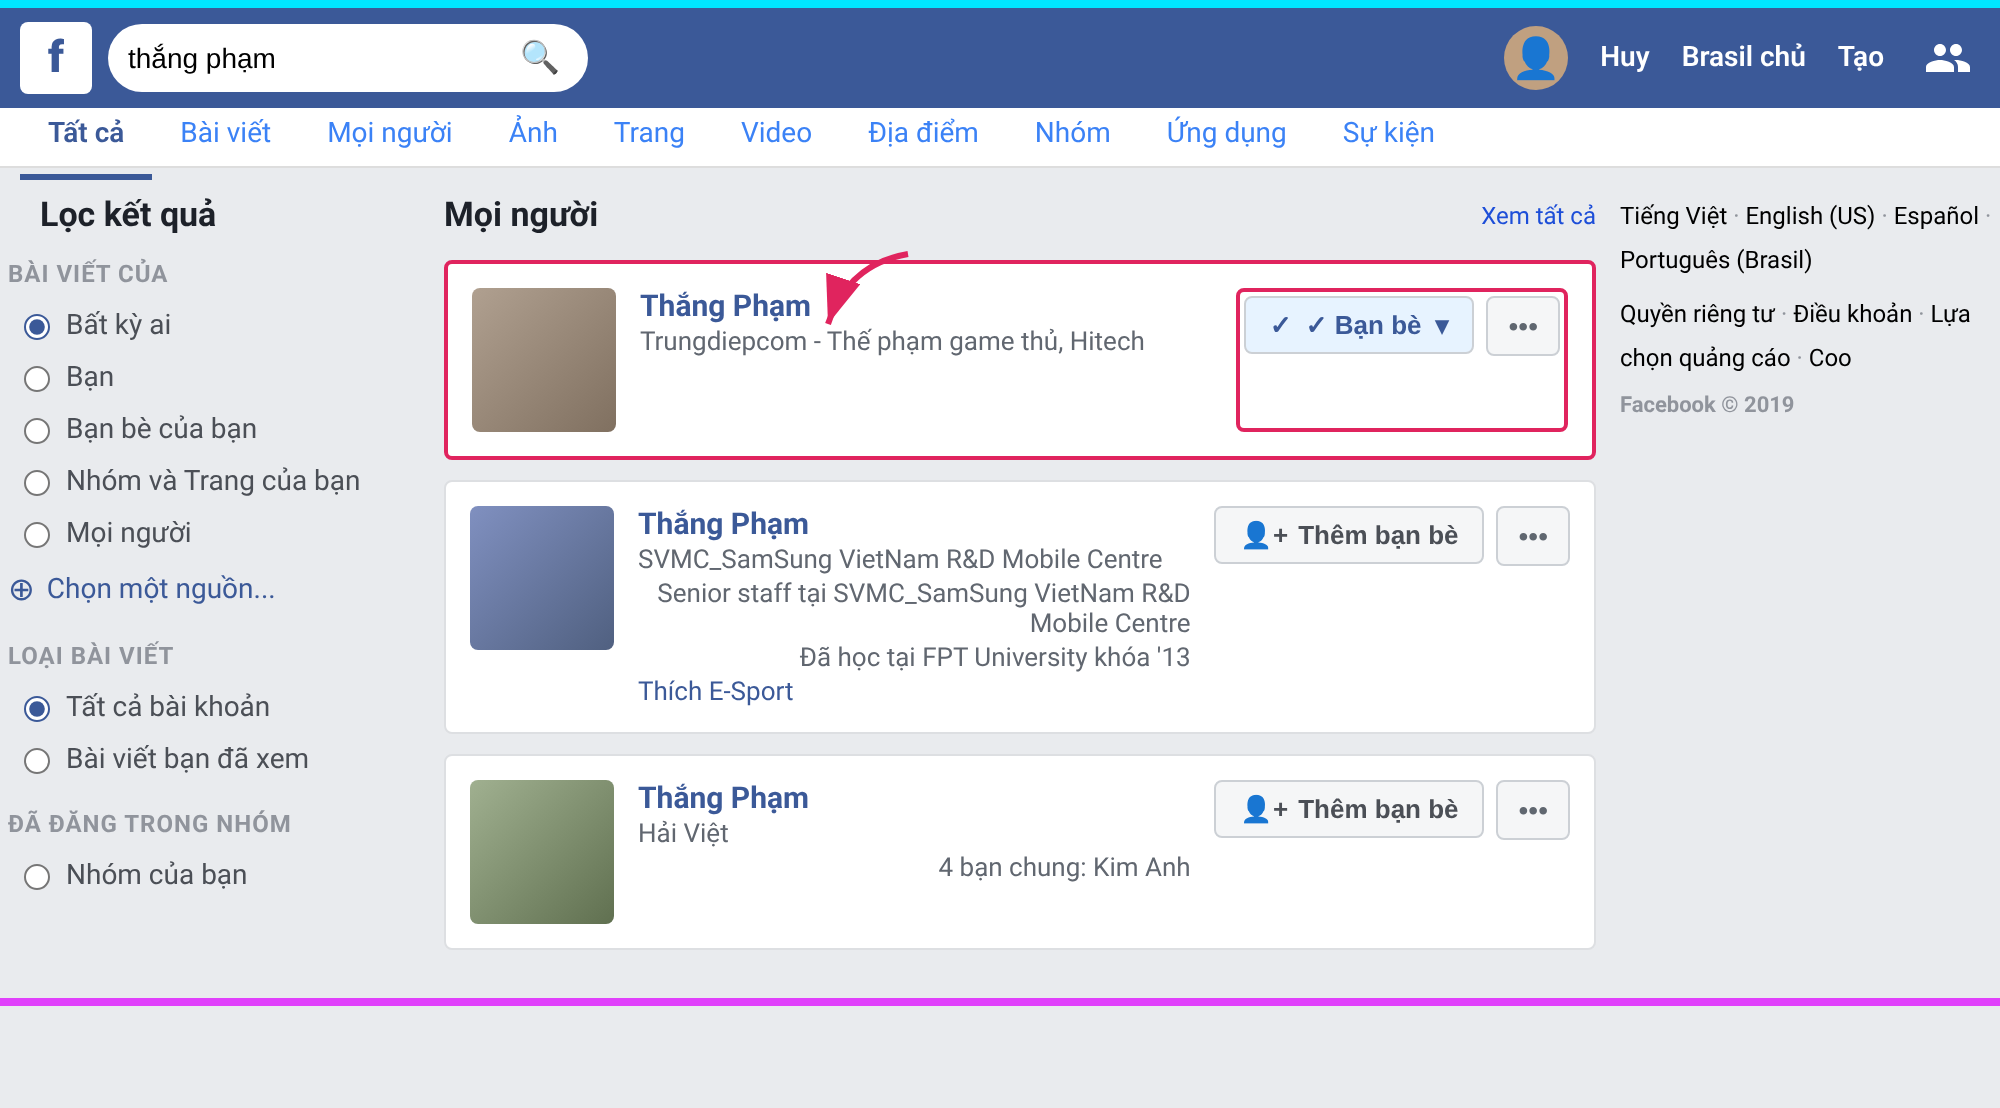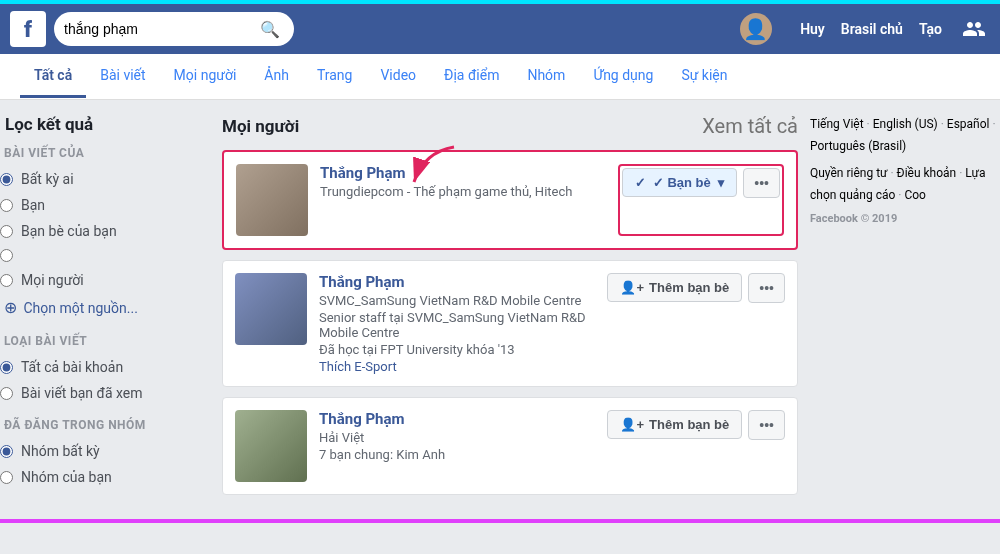--- a/index.html
+++ b/index.html
@@ -41,34 +41,34 @@
     }
     .nav-right {
       display: flex; align-items: center;
       margin-left: auto; gap: 16px;
     }
     .nav-avatar {
       width: 32px; height: 32px; border-radius: 50%;
       background: #c0a080; overflow: hidden; display: flex; align-items: center; justify-content: center;
       font-size: 18px;
     }
-    .nav-name { color: #fff; font-weight: 600; font-size: 14px; cursor: pointer; margin-left: 12px; }
+    .nav-name { color: #fff; font-weight: 600; font-size: 14px; cursor: pointer; }
     .nav-link { color: #fff; font-weight: 600; font-size: 14px; cursor: pointer; }
     .nav-people-icon {
       width: 32px; height: 32px; cursor: pointer;
       display: flex; align-items: center; justify-content: center;
     }
 
     
     .sub-nav {
       background: #fff;
       border-bottom: 1px solid #ddd;
       display: flex; align-items: center;
-      padding: 0 20px;
-      height: 46px;
+      padding: 0 10px;
+      height: 30px;
     }
     .sub-nav-item {
       padding: 12px 14px;
       font-size: 14px; color: #3b82f6;
       cursor: pointer; white-space: nowrap;
       border-bottom: 3px solid transparent;
     }
     .sub-nav-item.active {
       color: #3b5998;
       border-bottom: 3px solid #3b5998;
@@ -85,51 +85,51 @@
     }
 
     
     .left-sidebar {
       width: 210px;
       flex-shrink: 0;
       background: transparent;
     }
     .filter-title {
       font-size: 17px; font-weight: 700; color: #1d2129;
-      margin-bottom: 10px; padding: 0 5px;
+      margin-bottom: 10px; padding: 0 20px;
     }
     .filter-section-title {
       font-size: 12px; font-weight: 700; color: #90949c;
       text-transform: uppercase; letter-spacing: 0.5px;
       margin: 12px 0 6px; padding: 0 4px;
     }
     .filter-option {
       display: flex; align-items: center; gap: 8px;
-      padding: 5px 0; cursor: pointer; font-size: 14px; color: #4b4f56;
+      padding: 5px 12px; cursor: pointer; font-size: 14px; color: #4b4f56;
     }
     .filter-option input[type=radio] { accent-color: #3b5998; }
     .filter-link {
       display: flex; align-items: center; gap: 6px;
       padding: 5px 4px; cursor: pointer; font-size: 14px; color: #3b5998;
     }
     .filter-link span.plus-icon { font-size: 16px; color: #3b5998; }
 
     
     .center-content {
       flex: 1; min-width: 0;
     }
     .section-header {
       display: flex; justify-content: space-between; align-items: center;
       margin-bottom: 12px;
     }
     .section-title {
       font-size: 17px; font-weight: 700; color: #1d2129;
     }
     .see-all-link {
-      font-size: 20px; color: #737373; cursor: pointer;
+      font-size: 12px; color: #1d4ed8; cursor: pointer;
     }
 
     
     .person-card {
       background: #fff;
       border-radius: 4px;
       border: 1px solid #dddfe2;
       padding: 12px;
       margin-bottom: 10px;
       display: flex;
@@ -145,21 +145,21 @@
     .person-avatar-img {
       width: 100%; height: 100%;
       background: linear-gradient(135deg, #c0c0c0 0%, #888 100%);
     }
     .person-info { flex: 1; min-width: 0; }
     .person-name {
       font-size: 15px; font-weight: 700; color: #3b5998;
       cursor: pointer; margin-bottom: 2px;
     }
     .person-sub { font-size: 13px; color: #616770; margin-bottom: 2px; }
-    .person-detail { font-size: 13px; color: #616770; margin-bottom: 2px; }
+    .person-detail { font-size: 13px; color: #616770; margin-bottom: 2px; text-align: right; }
     .person-interest { font-size: 13px; color: #3b5998; cursor: pointer; }
     .person-actions {
       display: flex; align-items: flex-start; gap: 6px; flex-shrink: 0;
     }
 
     
     .btn-friend {
       display: flex; align-items: center; gap: 5px;
       padding: 6px 12px;
       background: #e7f3ff;
@@ -263,20 +263,21 @@
     <label class="filter-option">
         <input type="radio" name="baiviectua" style=""> 
         <span>Bạn</span>
       </label>
     <label class="filter-option">
         <input type="radio" name="baiviectua" style=""> 
         <span>Bạn bè của bạn</span>
       </label>
     <label class="filter-option">
         <input type="radio" name="baiviectua" style=""> 
+        <span>Nhóm và Trang của bạn</span>
       </label>
     <label class="filter-option">
         <input type="radio" name="baiviectua" style=""> 
         <span>Mọi người</span>
       </label>
     <div class="filter-link">
       <span class="plus-icon">⊕</span>
       <span>Chọn một nguồn...</span>
     </div>
 
@@ -284,24 +285,20 @@
     <label class="filter-option">
         <input type="radio" name="loaibai" checked="" style=""> 
         <span>Tất cả bài khoản</span>
       </label>
     <label class="filter-option">
         <input type="radio" name="loaibai" style=""> 
         <span>Bài viết bạn đã xem</span>
       </label>
 
     <div class="filter-section-title">ĐÃ ĐĂNG TRONG NHÓM</div>
-    <label class="filter-option">
-        <input type="radio" name="nhom" checked="" style=""> 
-        <span>Nhóm bất kỳ</span>
-      </label>
     <label class="filter-option">
         <input type="radio" name="nhom" style=""> 
         <span>Nhóm của bạn</span>
       </label>
   </div>
 
   <div class="center-content">
     <div class="section-header">
       <span class="section-title">Mọi người</span>
       <span class="see-all-link">Xem tất cả</span>
@@ -356,21 +353,21 @@
       </div>
     </div>
 
     <div class="person-card">
       <div class="person-avatar">
         <div class="person-avatar-img" style="background: linear-gradient(135deg, #a0b090 0%, #607050 100%);"></div>
       </div>
       <div class="person-info">
         <div class="person-name">Thắng Phạm</div>
         <div class="person-sub">Hải Việt</div>
-        <div class="person-detail">7 bạn chung: Kim Anh</div>
+        <div class="person-detail">4 bạn chung: Kim Anh</div>
       </div>
       <div class="person-actions">
         <button class="btn-friend btn-add-friend">
           <span>👤+</span>
           <span>Thêm bạn bè</span>
         </button>
         <button class="btn-more">•••</button>
       </div>
     </div>
   </div>

